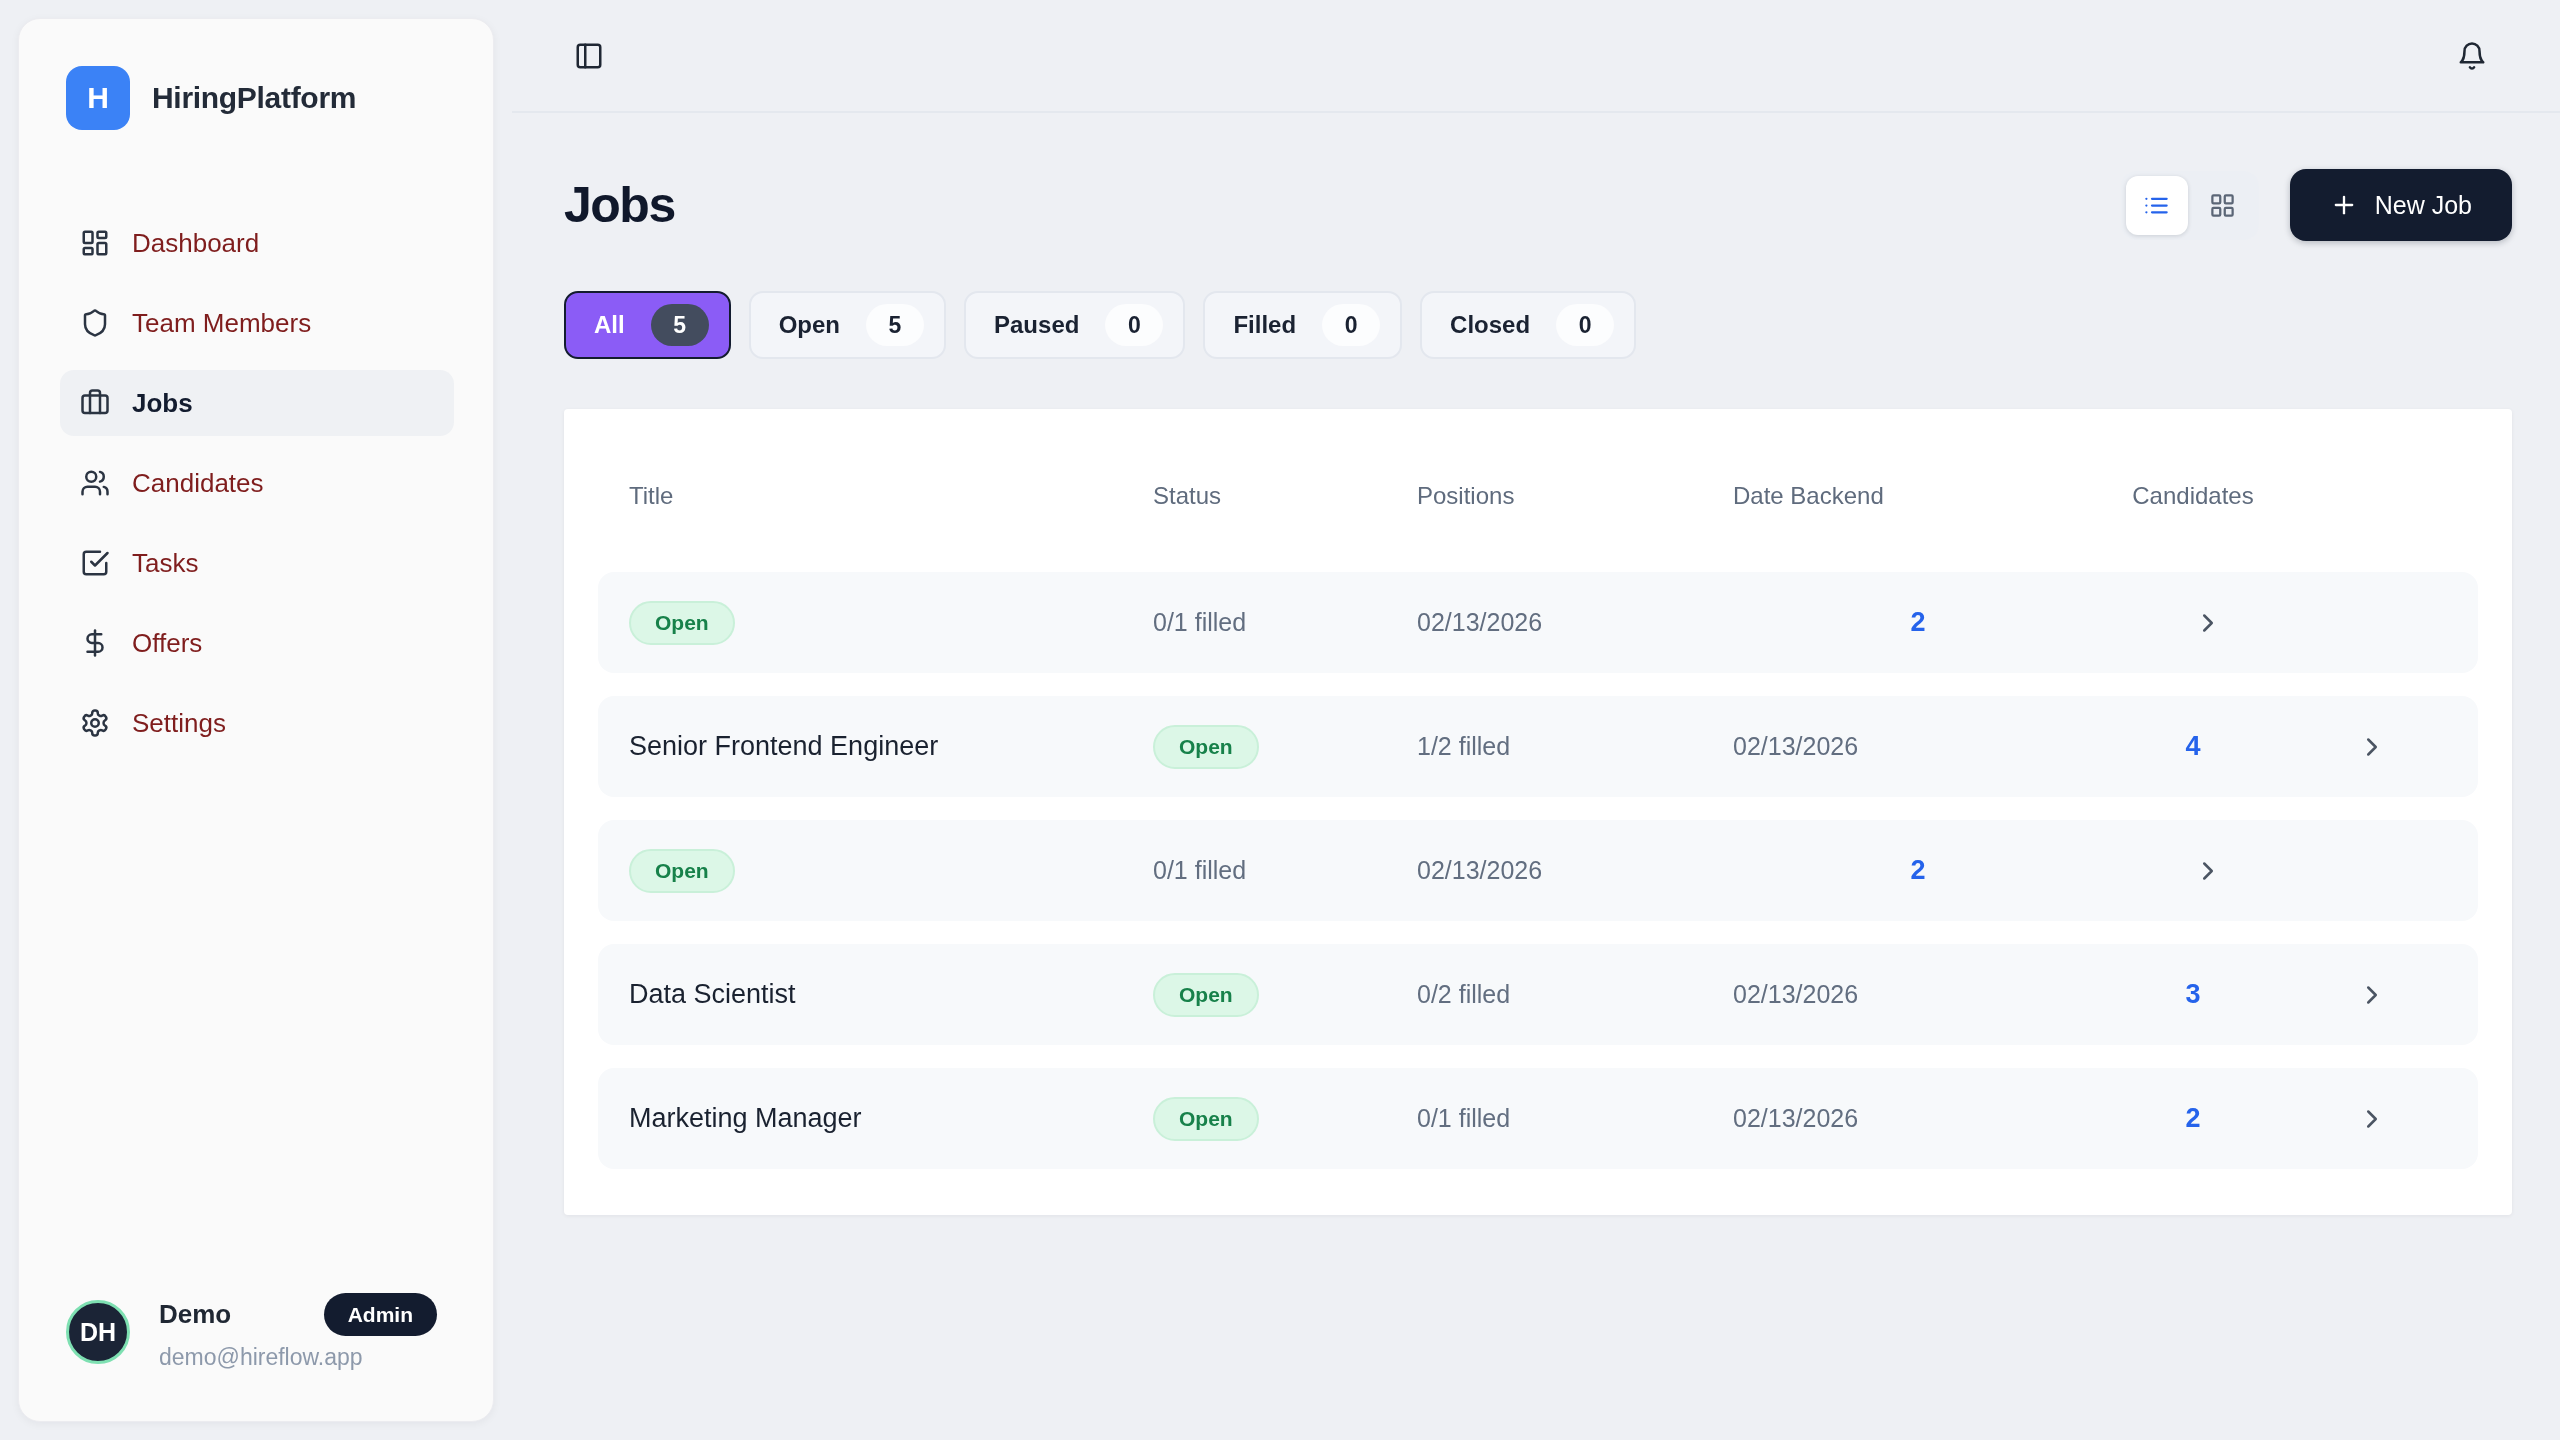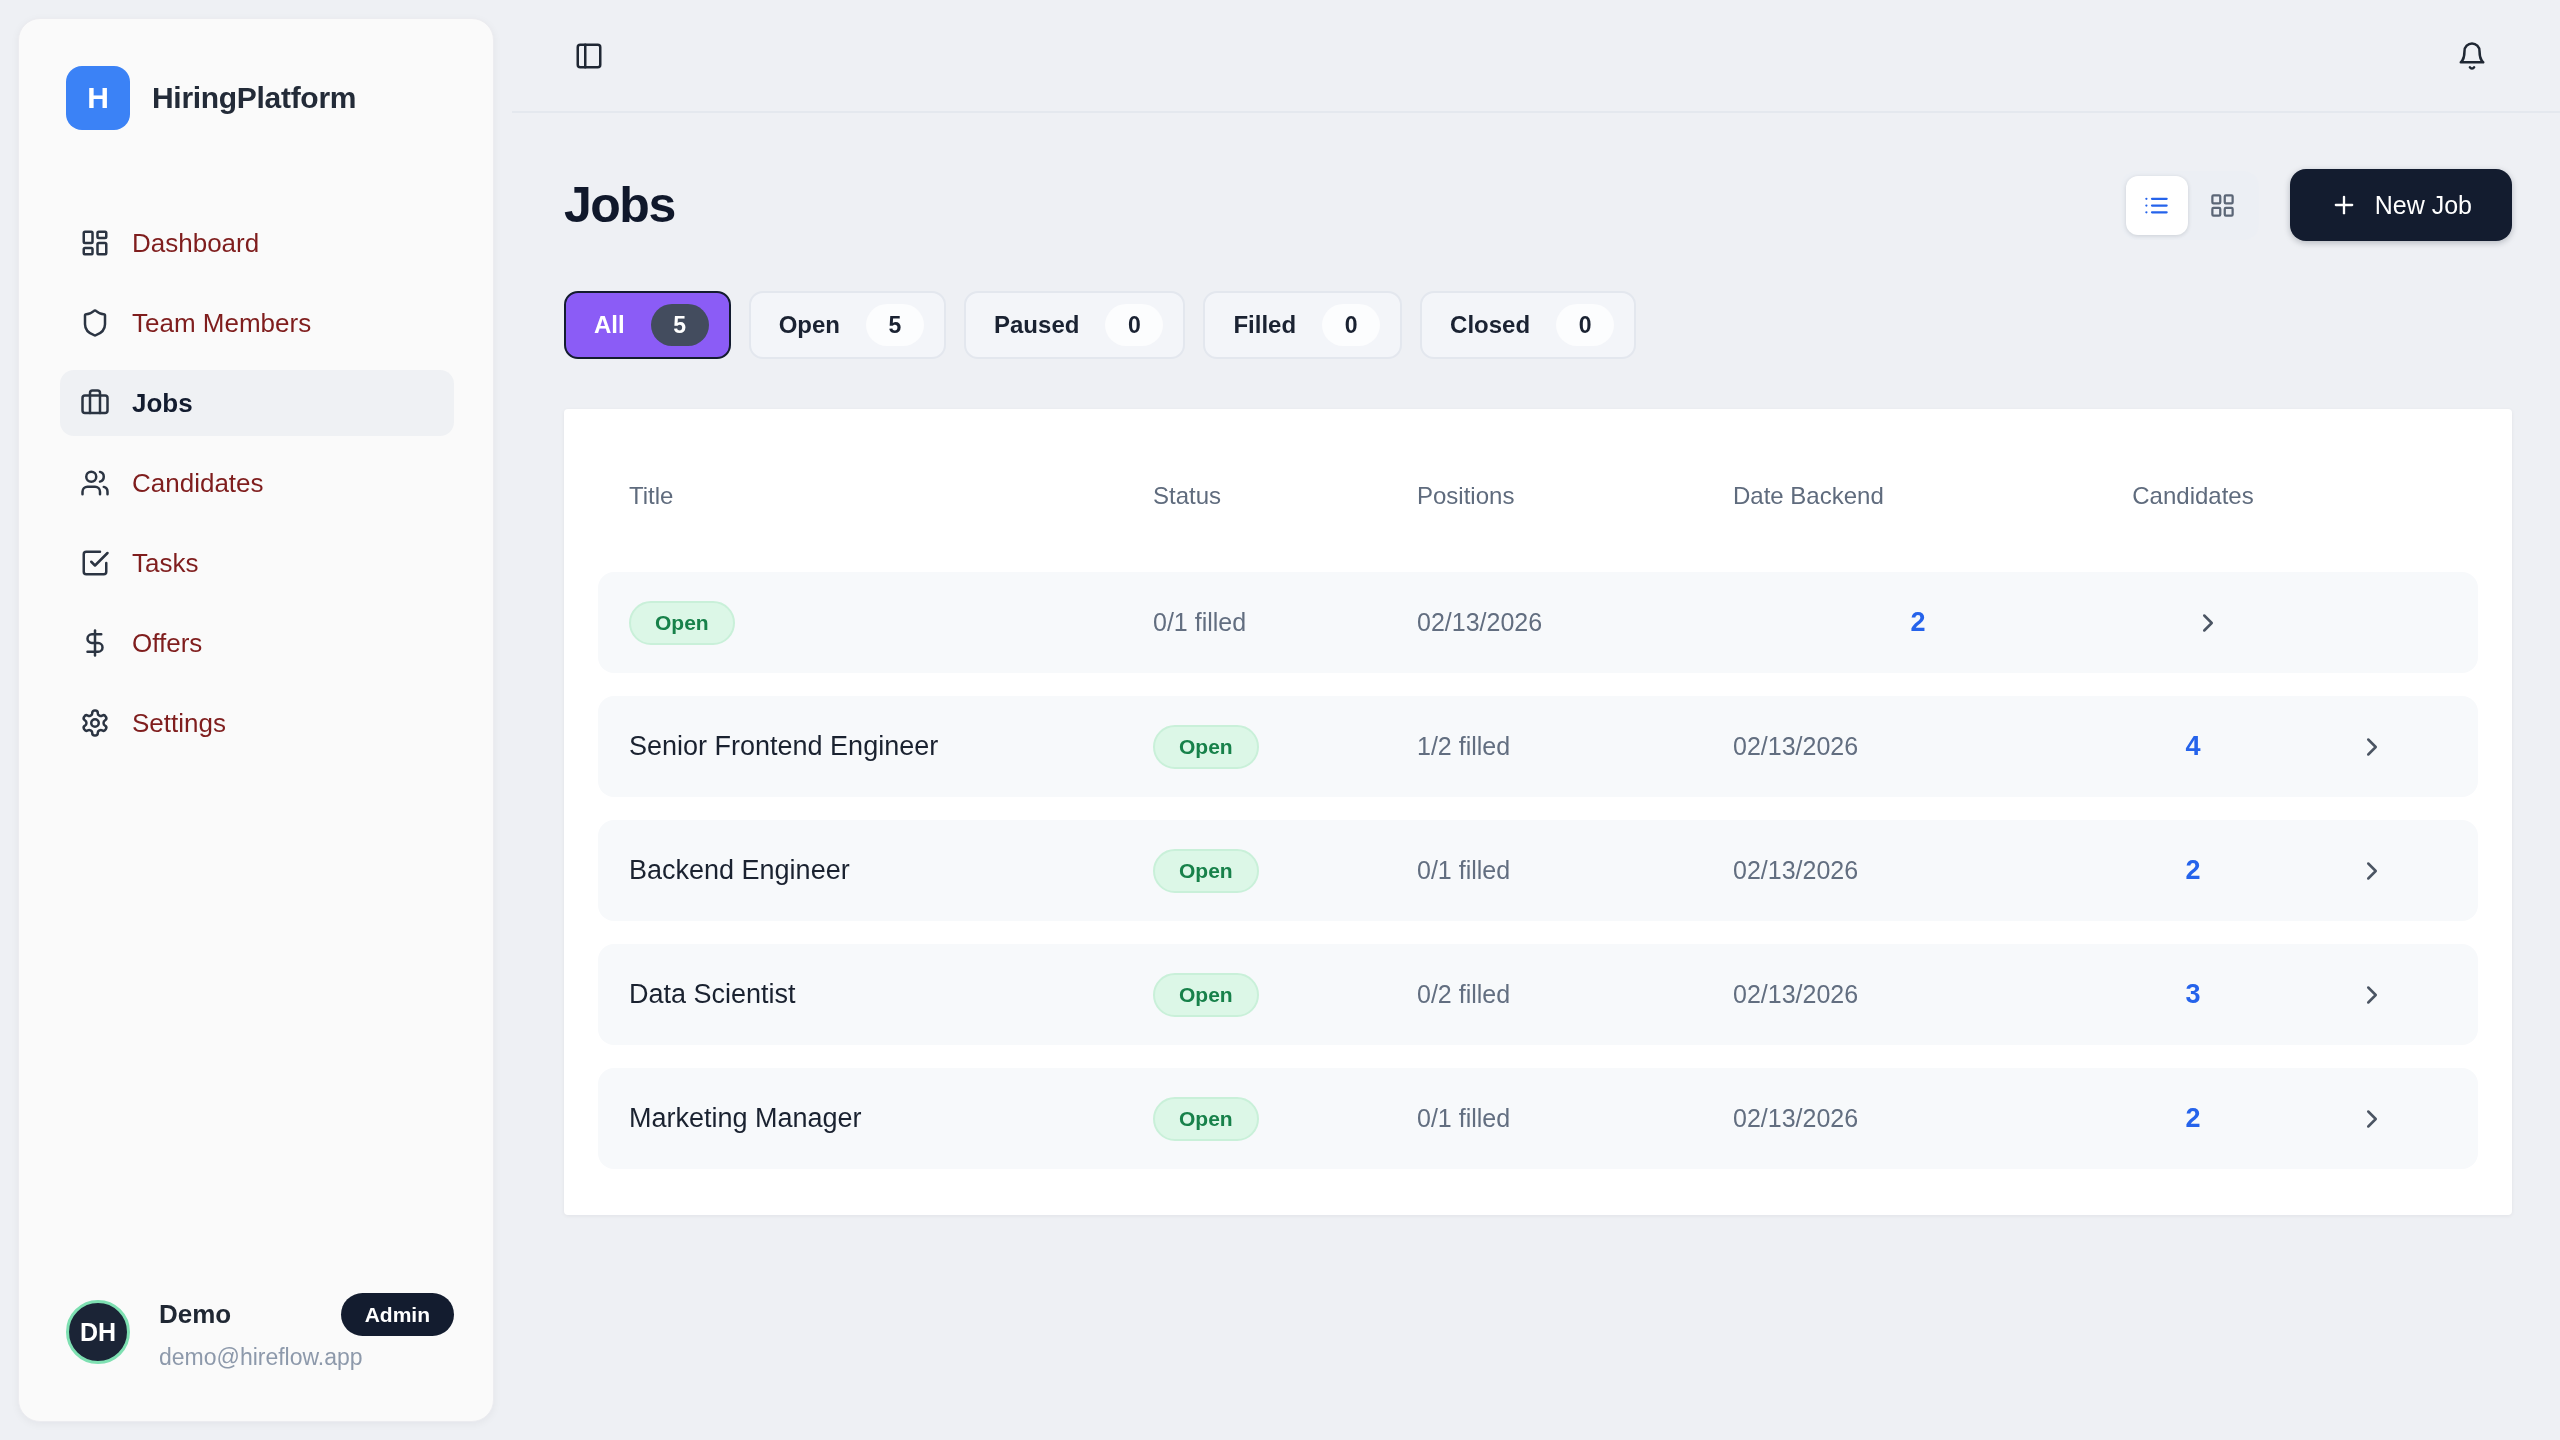--- a/index.html
+++ b/index.html
@@ -32,21 +32,21 @@
   .nav { margin-top:80px; padding:0 39px 0 41px; }
   .nav-item {
     height:66px; border-radius:14px; margin-bottom:14px;
     display:flex; align-items:center; gap:22px; padding:0 20px;
     color:#7f1d1d; font-size:26px; font-weight:500; cursor:pointer;
   }
   .nav-item.active { background:#eff1f4; font-weight:700; color:#131c2f; }
   .nav-icon { width:30px; height:30px; color:#2b3442; flex:none; }
 
   .user {
-    position:absolute; left:47px; right:39px; bottom:50px;
+    position:absolute; left:47px; right:56px; bottom:50px;
     display:flex; align-items:center; gap:29px;
   }
   .avatar {
     width:64px; height:64px; border-radius:50%;
     background:#1b2436; border:3px solid #7ee0b2;
     color:#fff; font-size:25px; font-weight:600;
     display:flex; align-items:center; justify-content:center; flex:none;
   }
   .user-info { flex:1; min-width:0; }
   .user-top { display:flex; align-items:center; justify-content:space-between; }
@@ -343,21 +343,20 @@
             <span class="c-date">02/13/2026</span>
             <span class="c-cand">4</span>
             <span class="c-chevron">
               <svg viewBox="0 0 24 24" fill="none" stroke="currentColor" stroke-width="2" stroke-linecap="round" stroke-linejoin="round">
                 <path d="m9 18 6-6-6-6"></path>
               </svg>
             </span>
           </div>
 
           <div class="tgrid trow">
-            <span class="c-title">Backend Engineer</span>
             <span>
               <span class="badge-open">Open</span>
             </span>
             <span class="c-pos">0/1 filled</span>
             <span class="c-date">02/13/2026</span>
             <span class="c-cand">2</span>
             <span class="c-chevron">
               <svg viewBox="0 0 24 24" fill="none" stroke="currentColor" stroke-width="2" stroke-linecap="round" stroke-linejoin="round">
                 <path d="m9 18 6-6-6-6"></path>
               </svg>

